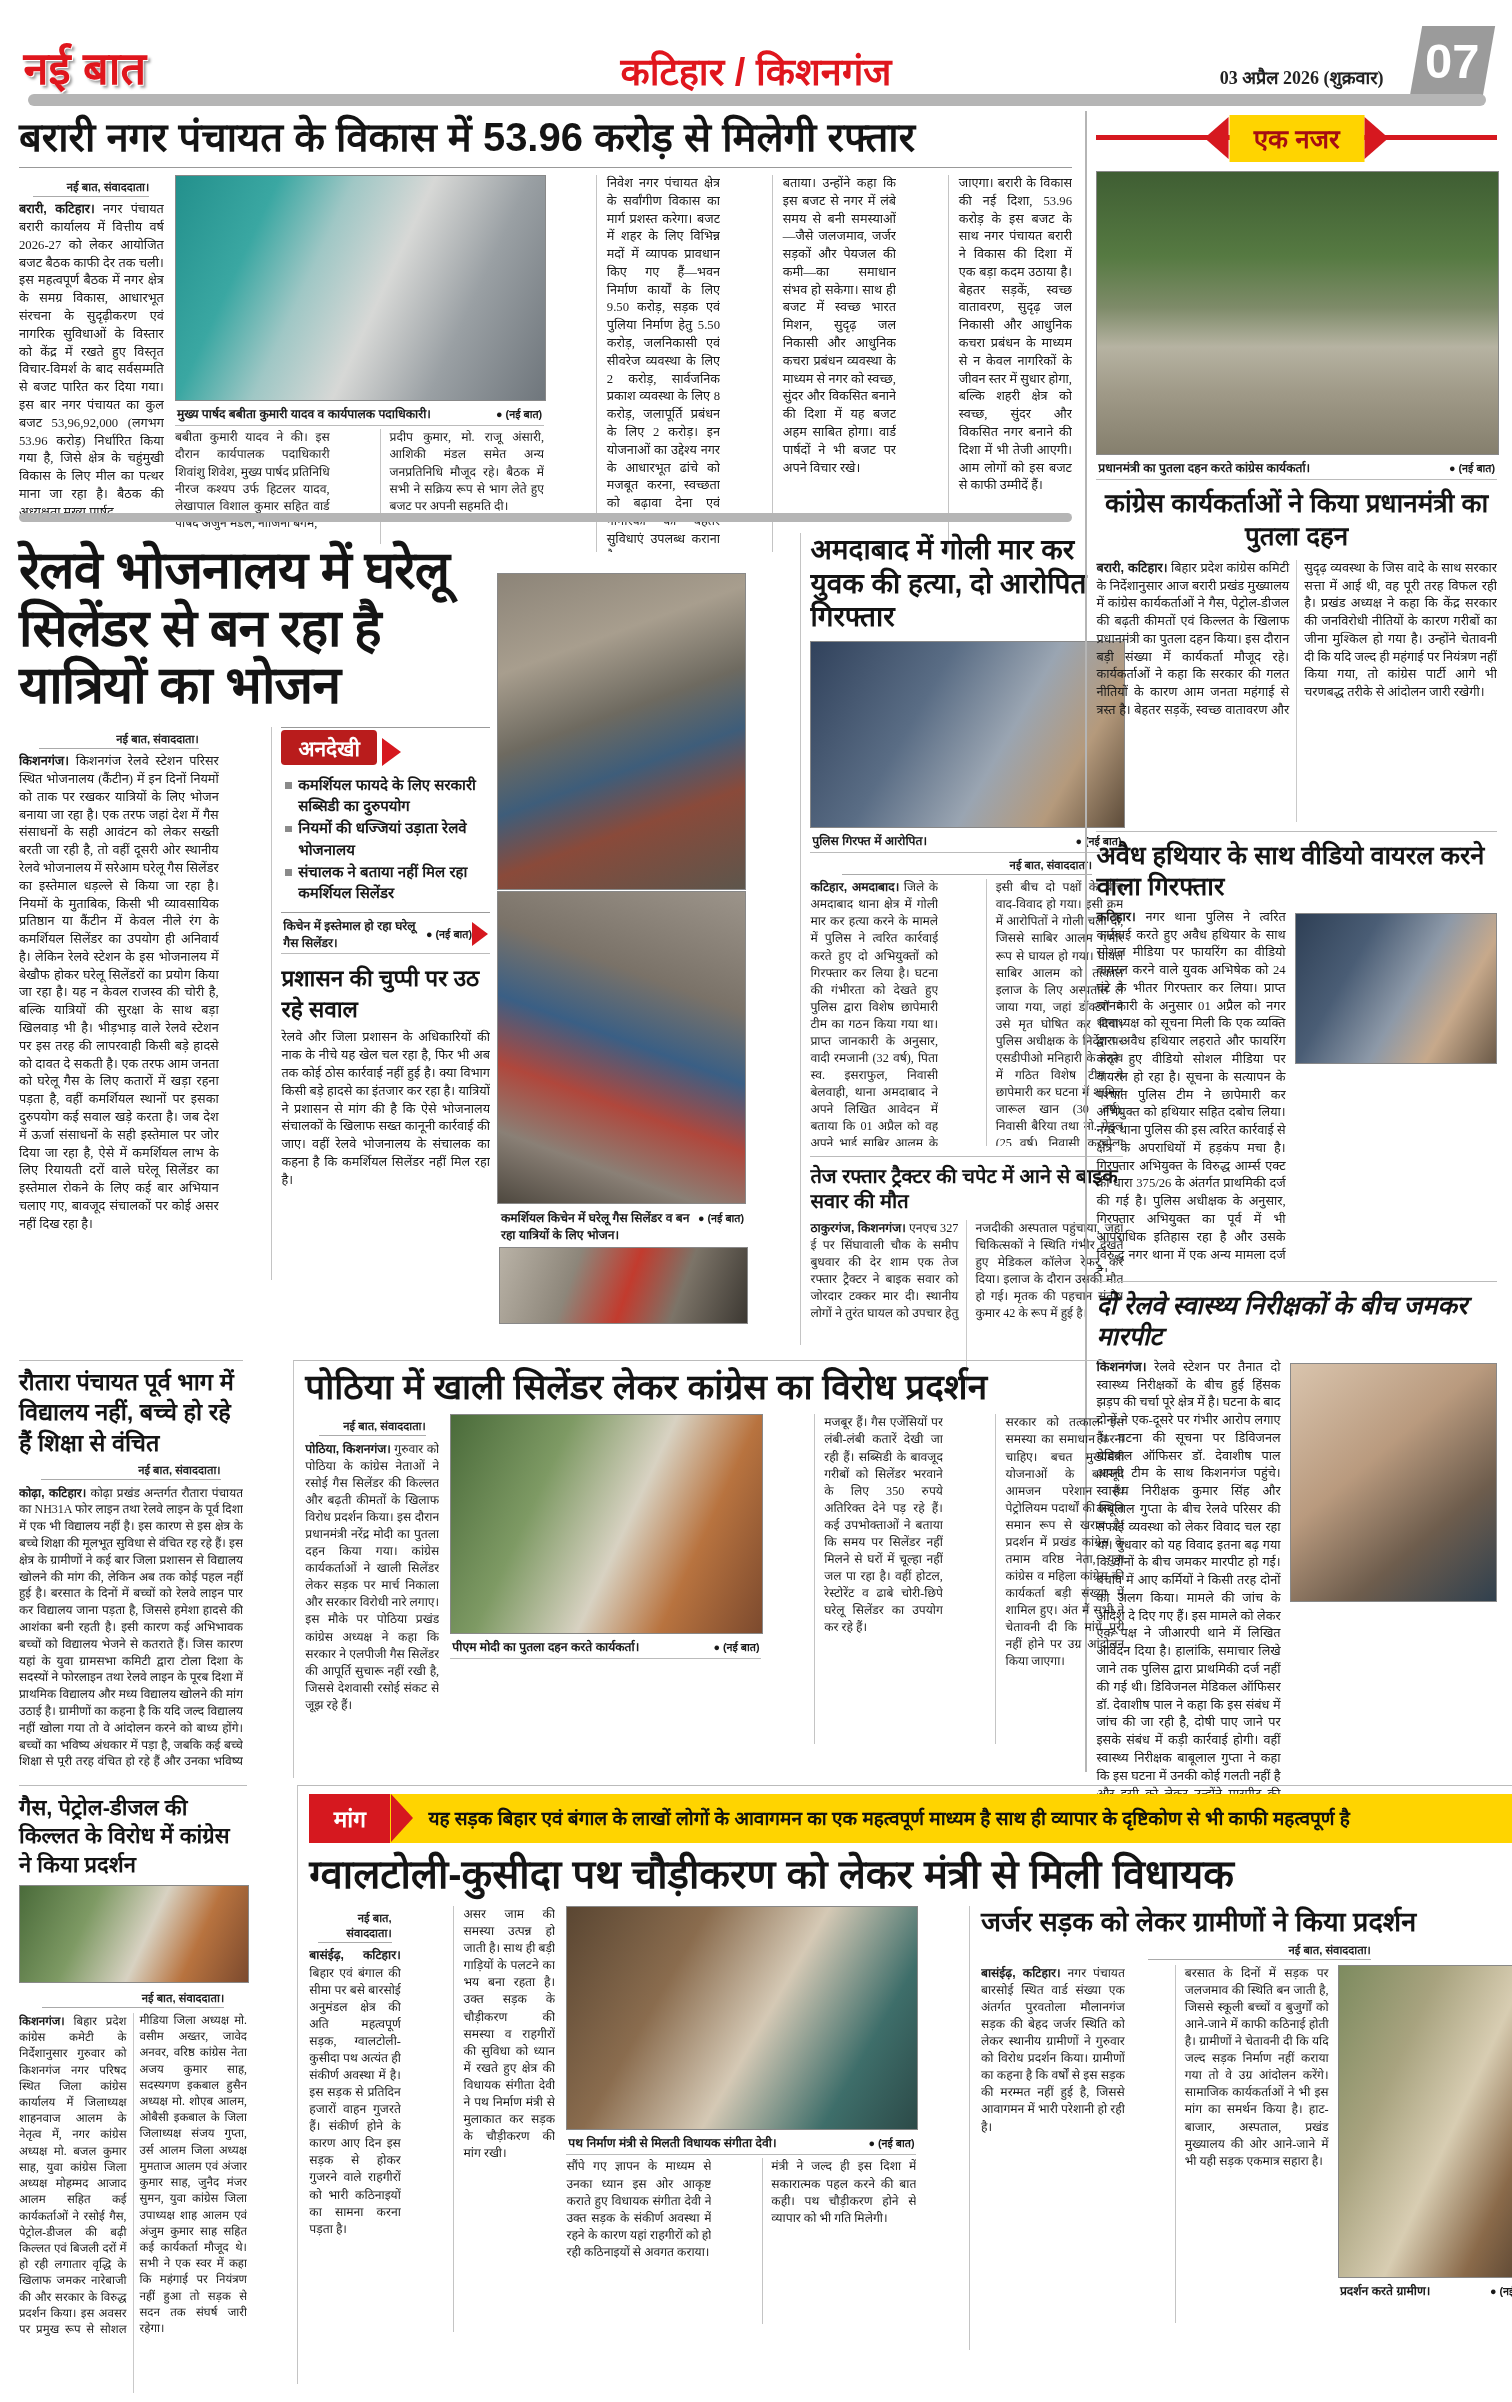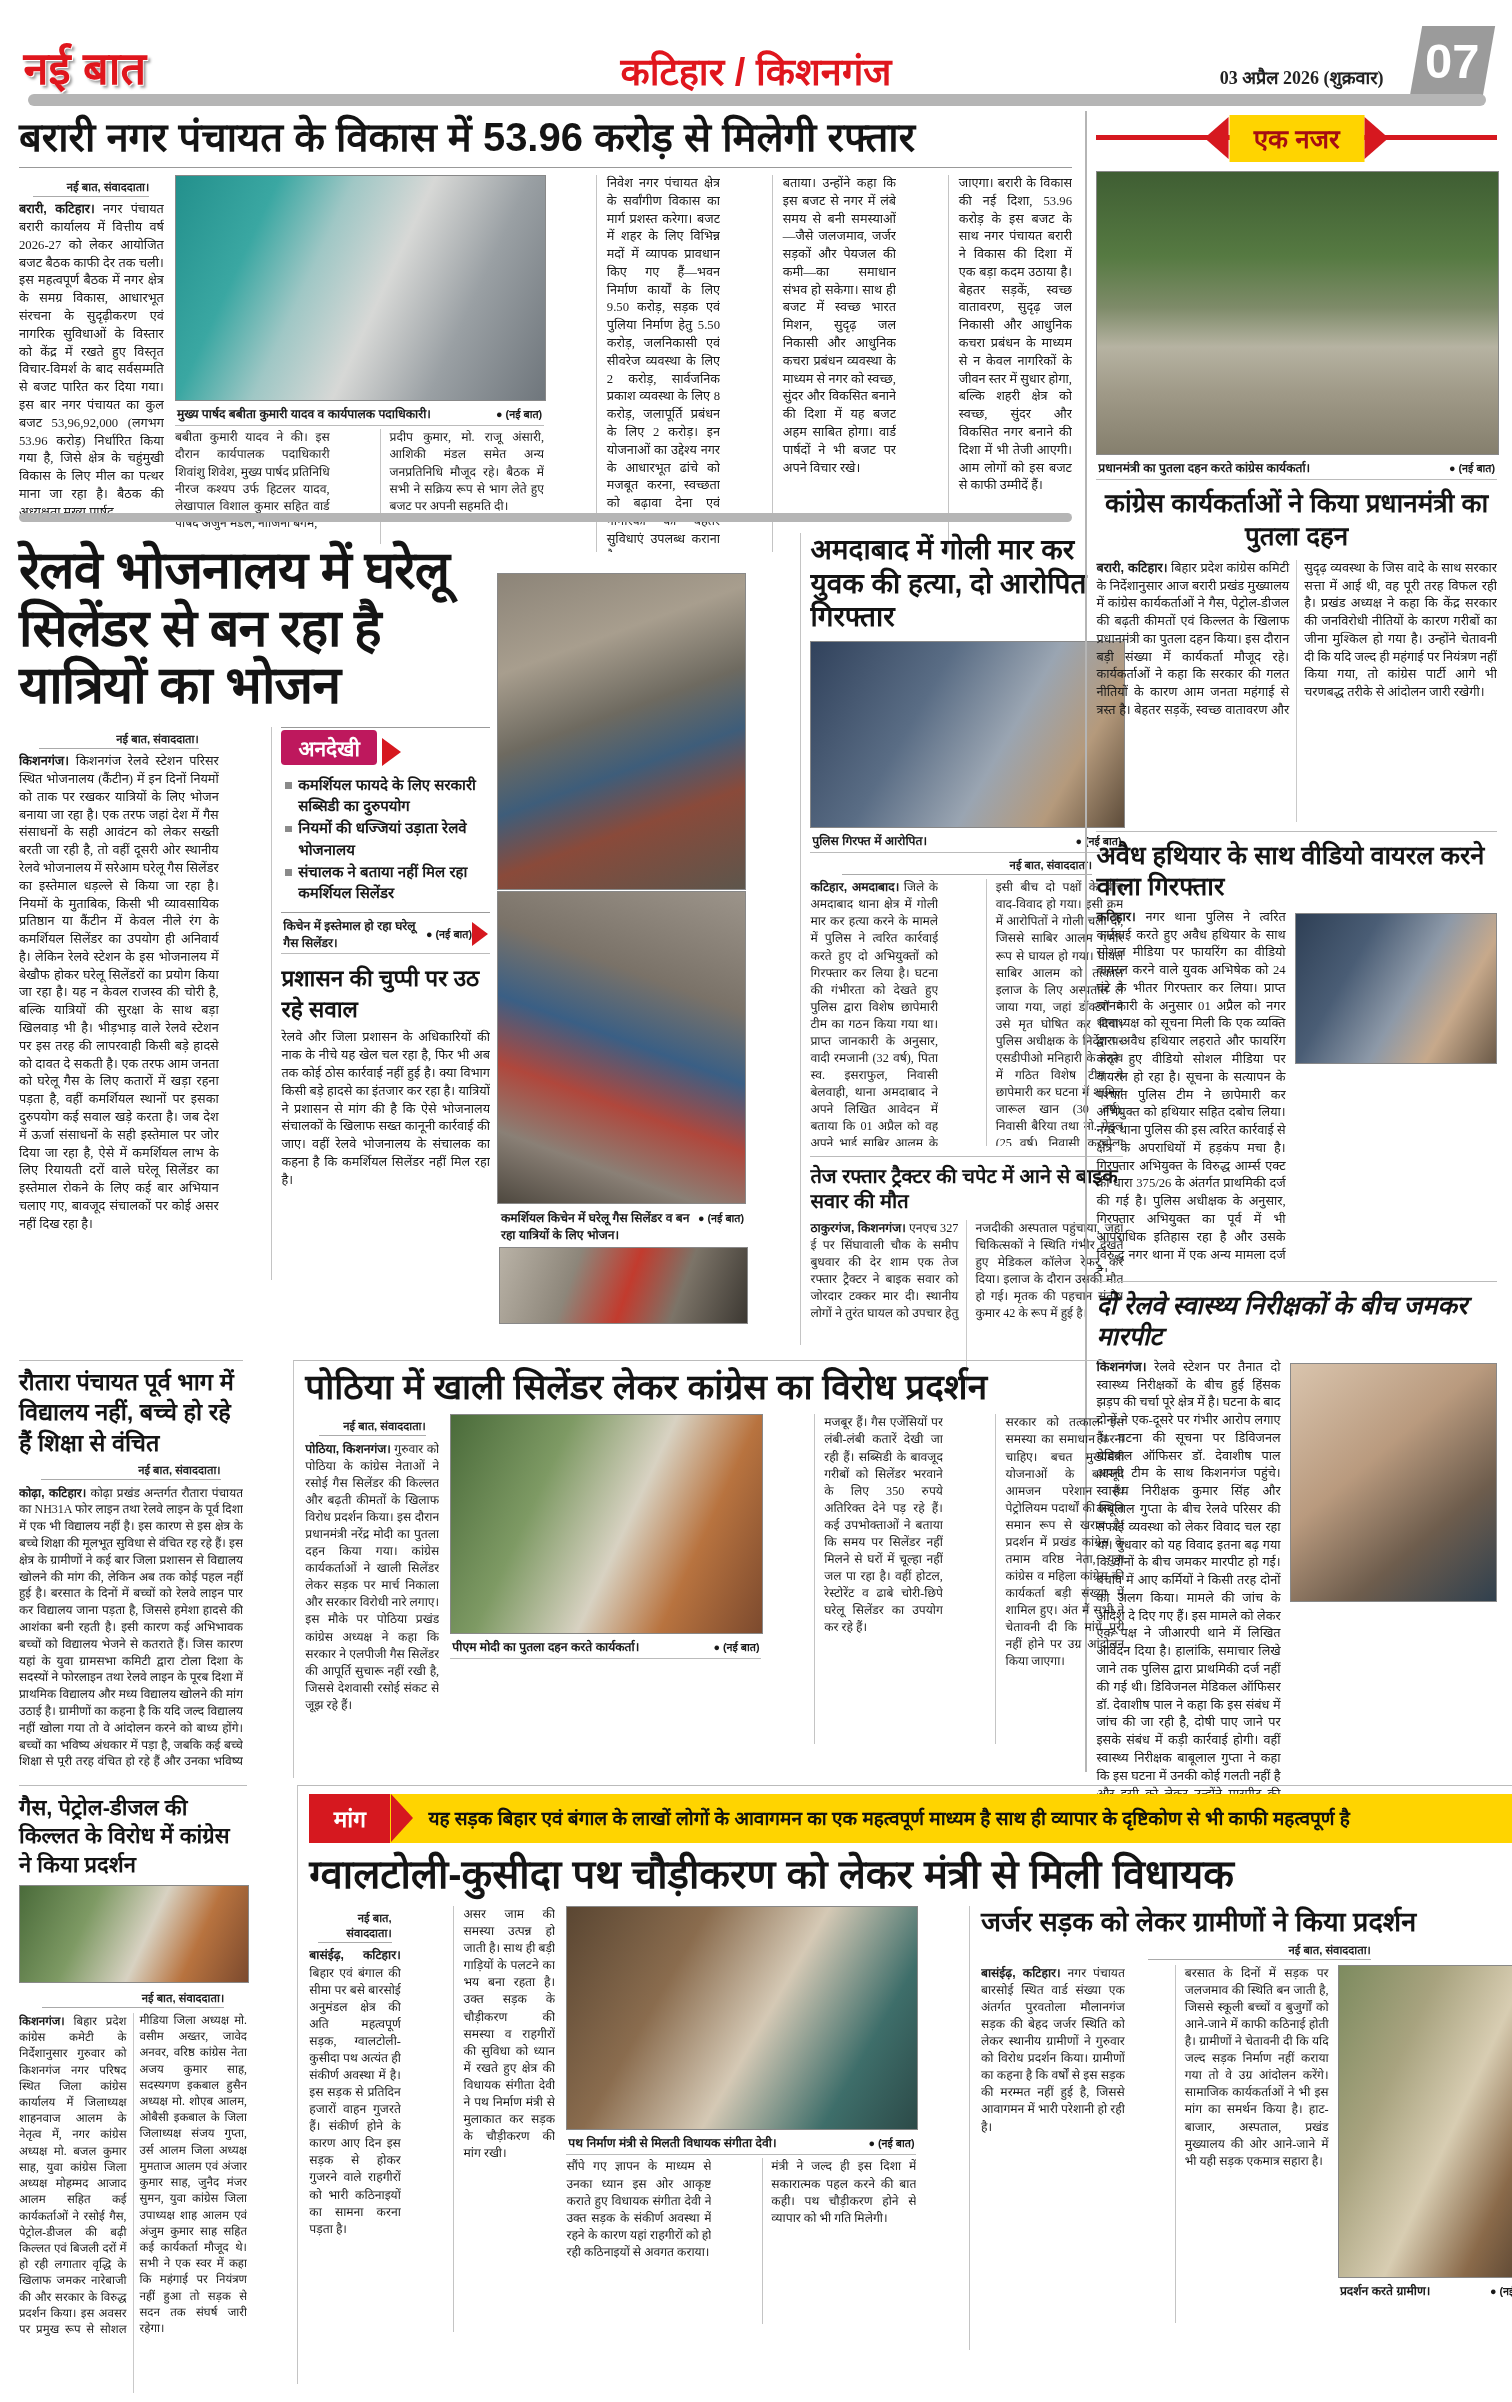--- a/index.html
+++ b/index.html
@@ -42,21 +42,21 @@
   
   .eknazar-wrap{position:relative;height:47px;margin:3.8px 0 9.4px;}
   .eknazar-wrap .line{position:absolute;top:20px;left:0;right:0;height:5.6px;background:#d6181f;}
   .eknazar{position:absolute;left:50%;top:0;transform:translateX(-50%);background:#ffd400;
            padding:5.6px 24.5px;font-family:"Liberation Sans",sans-serif;font-size:26px;font-weight:900;color:#a50d12;}
   .tri{width:0;height:0;position:absolute;top:1.9px;}
   .tri.l{left:-24.5px;border-top:21px solid transparent;border-bottom:21px solid transparent;border-right:24.5px solid #d6181f;}
   .tri.r{right:-24.5px;border-top:21px solid transparent;border-bottom:21px solid transparent;border-left:24.5px solid #d6181f;}
   
   .notice-box{border-top:0.9px solid #999;border-bottom:0.9px solid #999;padding:1.9px 0 7.5px;}
-  .notice-badge{display:inline-block;background:#be185d;color:#fff;font-family:"Liberation Sans",sans-serif;
+  .notice-badge{display:inline-block;background:#b91c1c;color:#fff;font-family:"Liberation Sans",sans-serif;
                 font-size:21px;font-weight:800;padding:3.8px 17px;border-radius:3.8px;position:relative;}
   .notice-arrow{display:inline-block;width:0;height:0;border-top:14px solid transparent;border-bottom:14px solid transparent;
                 border-left:19px solid #d6181f;vertical-align:middle;margin-left:5.6px;}
   .notice-box ul{margin:7.5px 0 0;padding:0 0 0 3.8px;list-style:none;}
   .notice-box li{font-size:15px;font-weight:700;line-height:1.45;font-family:"Liberation Sans",sans-serif;
                  padding-left:13px;position:relative;}
   .notice-box li::before{content:"";position:absolute;left:0;top:8.5px;width:6.6px;height:6.6px;background:#8a8a8a;}
   
   .demand-strip{display:flex;align-items:stretch;height:49px;}
   .demand-badge{background:#d6181f;color:#fff;font-family:"Liberation Sans",sans-serif;font-size:22.6px;font-weight:900;

